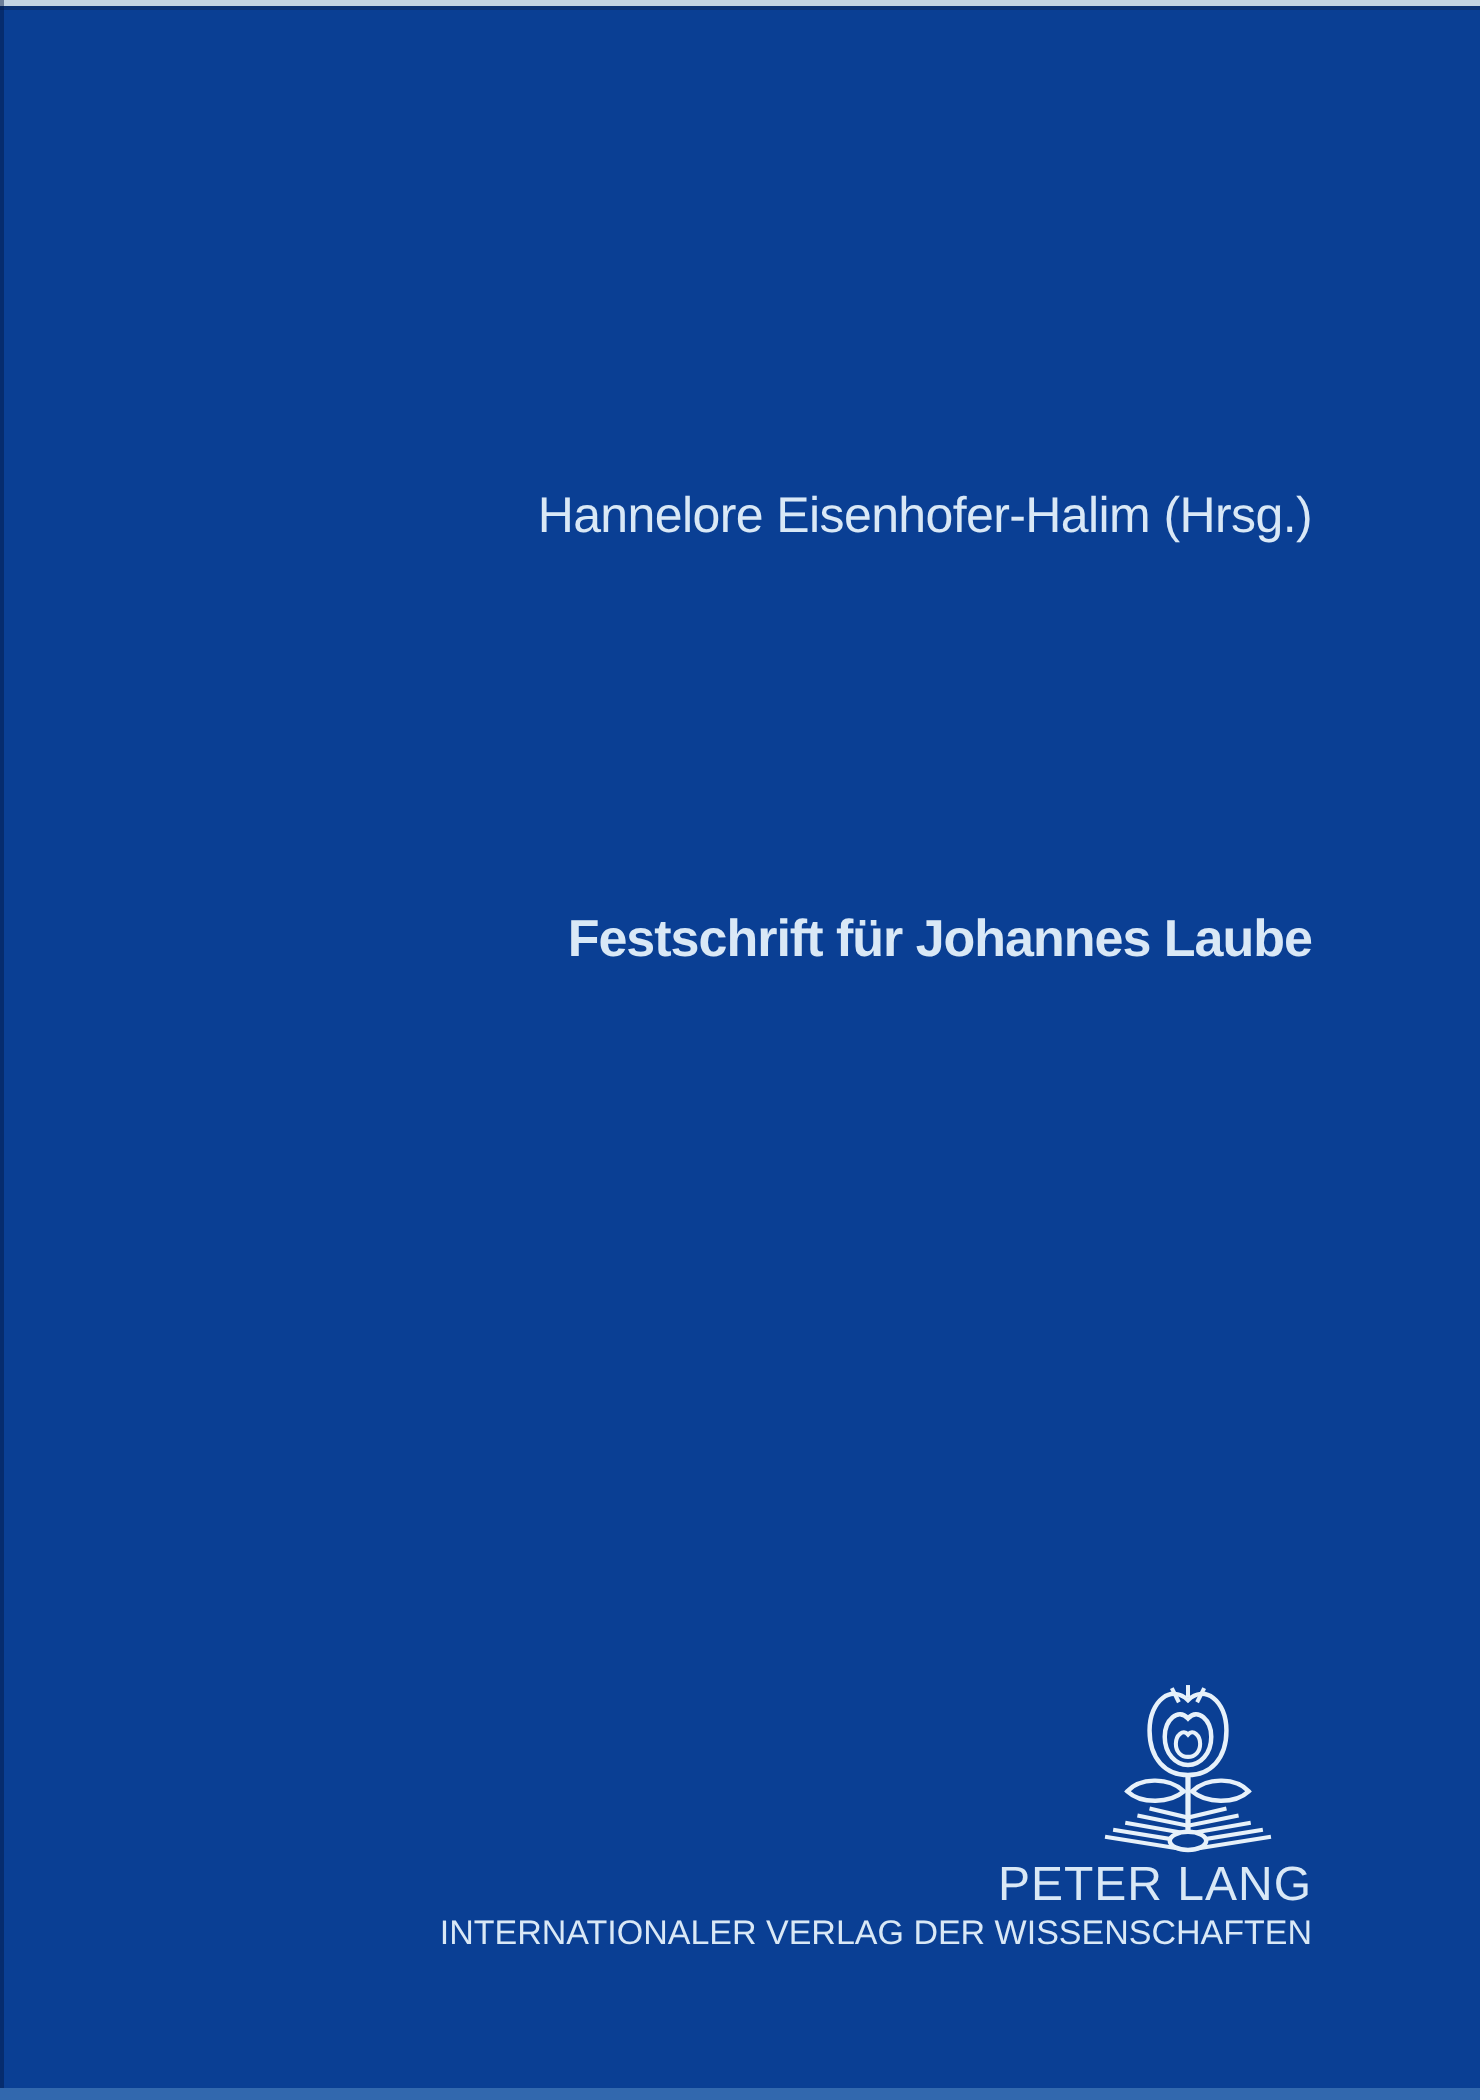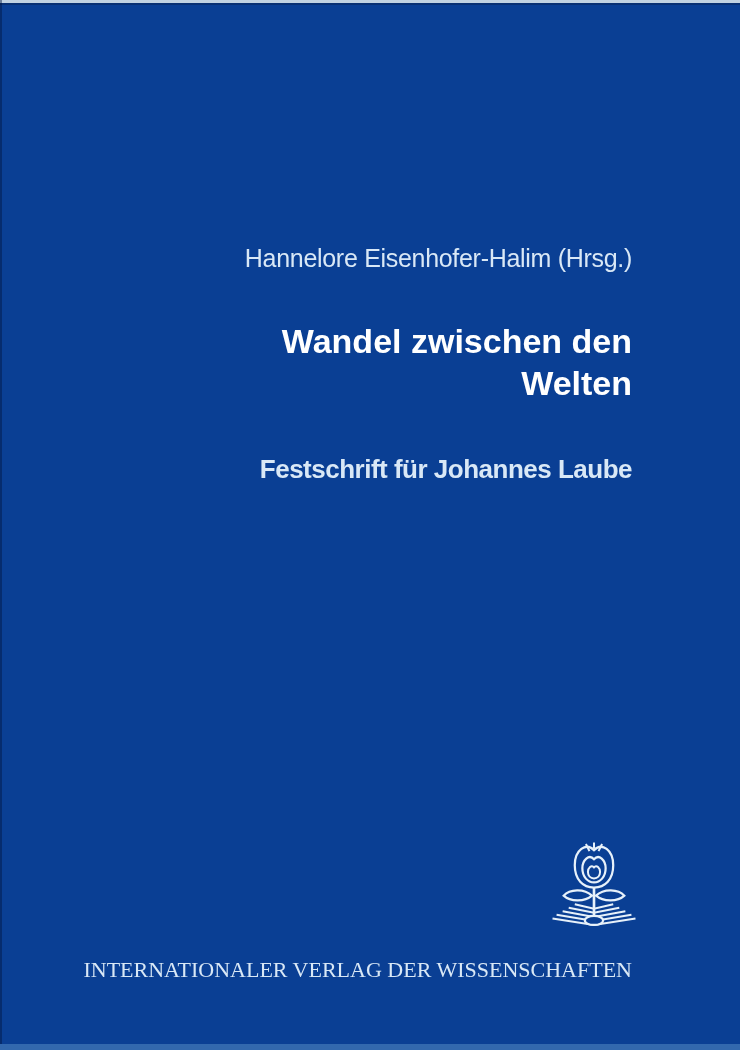--- a/index.html
+++ b/index.html
@@ -37,21 +37,21 @@
     position: absolute; top: 0; bottom: 0; left: 0; width: 2px;
     background: rgba(2, 22, 64, 0.45);
   }
   .bottom-edge {
     position: absolute; bottom: 0; left: 0; right: 0; height: 6px;
     background: var(--bottom-edge-strip);
   }
   .right-block {
     position: absolute;
     left: 0;
-    right: 108px;
+    right: 84px;
     text-align: right;
   }
   .author {
     top: 244px;
     font-size: 25px;
     letter-spacing: -0.3px;
     color: var(--body-text);
   }
   .title {
     top: 320px;
@@ -77,41 +77,36 @@
     display: block;
   }
   .publisher-name {
     top: 929px;
     font-size: 24px;
     letter-spacing: 0.5px;
     color: var(--body-text);
   }
   .publisher-tagline {
     top: 957px;
-    font-size: 22px;
+    font-size: 17px;
     letter-spacing: 0px;
     color: var(--body-text);
-    font-family: Liberation Serif, serif;
   }
 </style>
 </head>
 <body>
 
 <div class="cover">
 
   <div class="top-edge"></div>
   <div class="top-edge-shadow"></div>
   <div class="left-edge"></div>
 
   <div class="right-block author">Hannelore Eisenhofer-Halim (Hrsg.)</div>
 
-  <h1 class="right-block title">
-    <span class="tline">Wandel zwischen den</span>
-    <span class="tline">Welten</span>
-  </h1>
 
   <div class="right-block subtitle">Festschrift für Johannes Laube</div>
 
   <svg class="logo-svg" viewBox="0 0 90 85" fill="none" stroke="#e7f1fa" stroke-width="2.2" stroke-linecap="butt" stroke-linejoin="miter" xmlns="http://www.w3.org/2000/svg">
     <g>
 
       <path d="M45 9 C37 1 26 9 26 24 C26 38 34 46 45 46 C56 46 64 38 64 24 C64 9 53 1 45 9 Z"></path>
       <path d="M37 3 L40.5 10" stroke-width="2"></path>
       <path d="M53 3 L49.5 10" stroke-width="2"></path>
       <path d="M45 1.5 L45 7.5" stroke-width="2"></path>
@@ -128,17 +123,18 @@
     <g stroke-width="2">
       <path d="M26 62.5 L45 67 L64 62.5"></path>
       <path d="M20 66 L45 71 L70 66"></path>
       <path d="M14 69.5 L45 75 L76 69.5"></path>
       <path d="M8 73 L45 79 L82 73"></path>
       <path d="M4 76.5 L45 83 L86 76.5"></path>
       <ellipse cx="45" cy="78.5" rx="9" ry="4.5" fill="#0a3f94" stroke-width="2.2"></ellipse>
     </g>
   </svg>
 
+  <div class="right-block publisher-name">PETER LANG</div>
 
   <div class="right-block publisher-tagline">INTERNATIONALER VERLAG DER WISSENSCHAFTEN</div>
 
   <div class="bottom-edge"></div>
 </div>
 
 </body></html>

